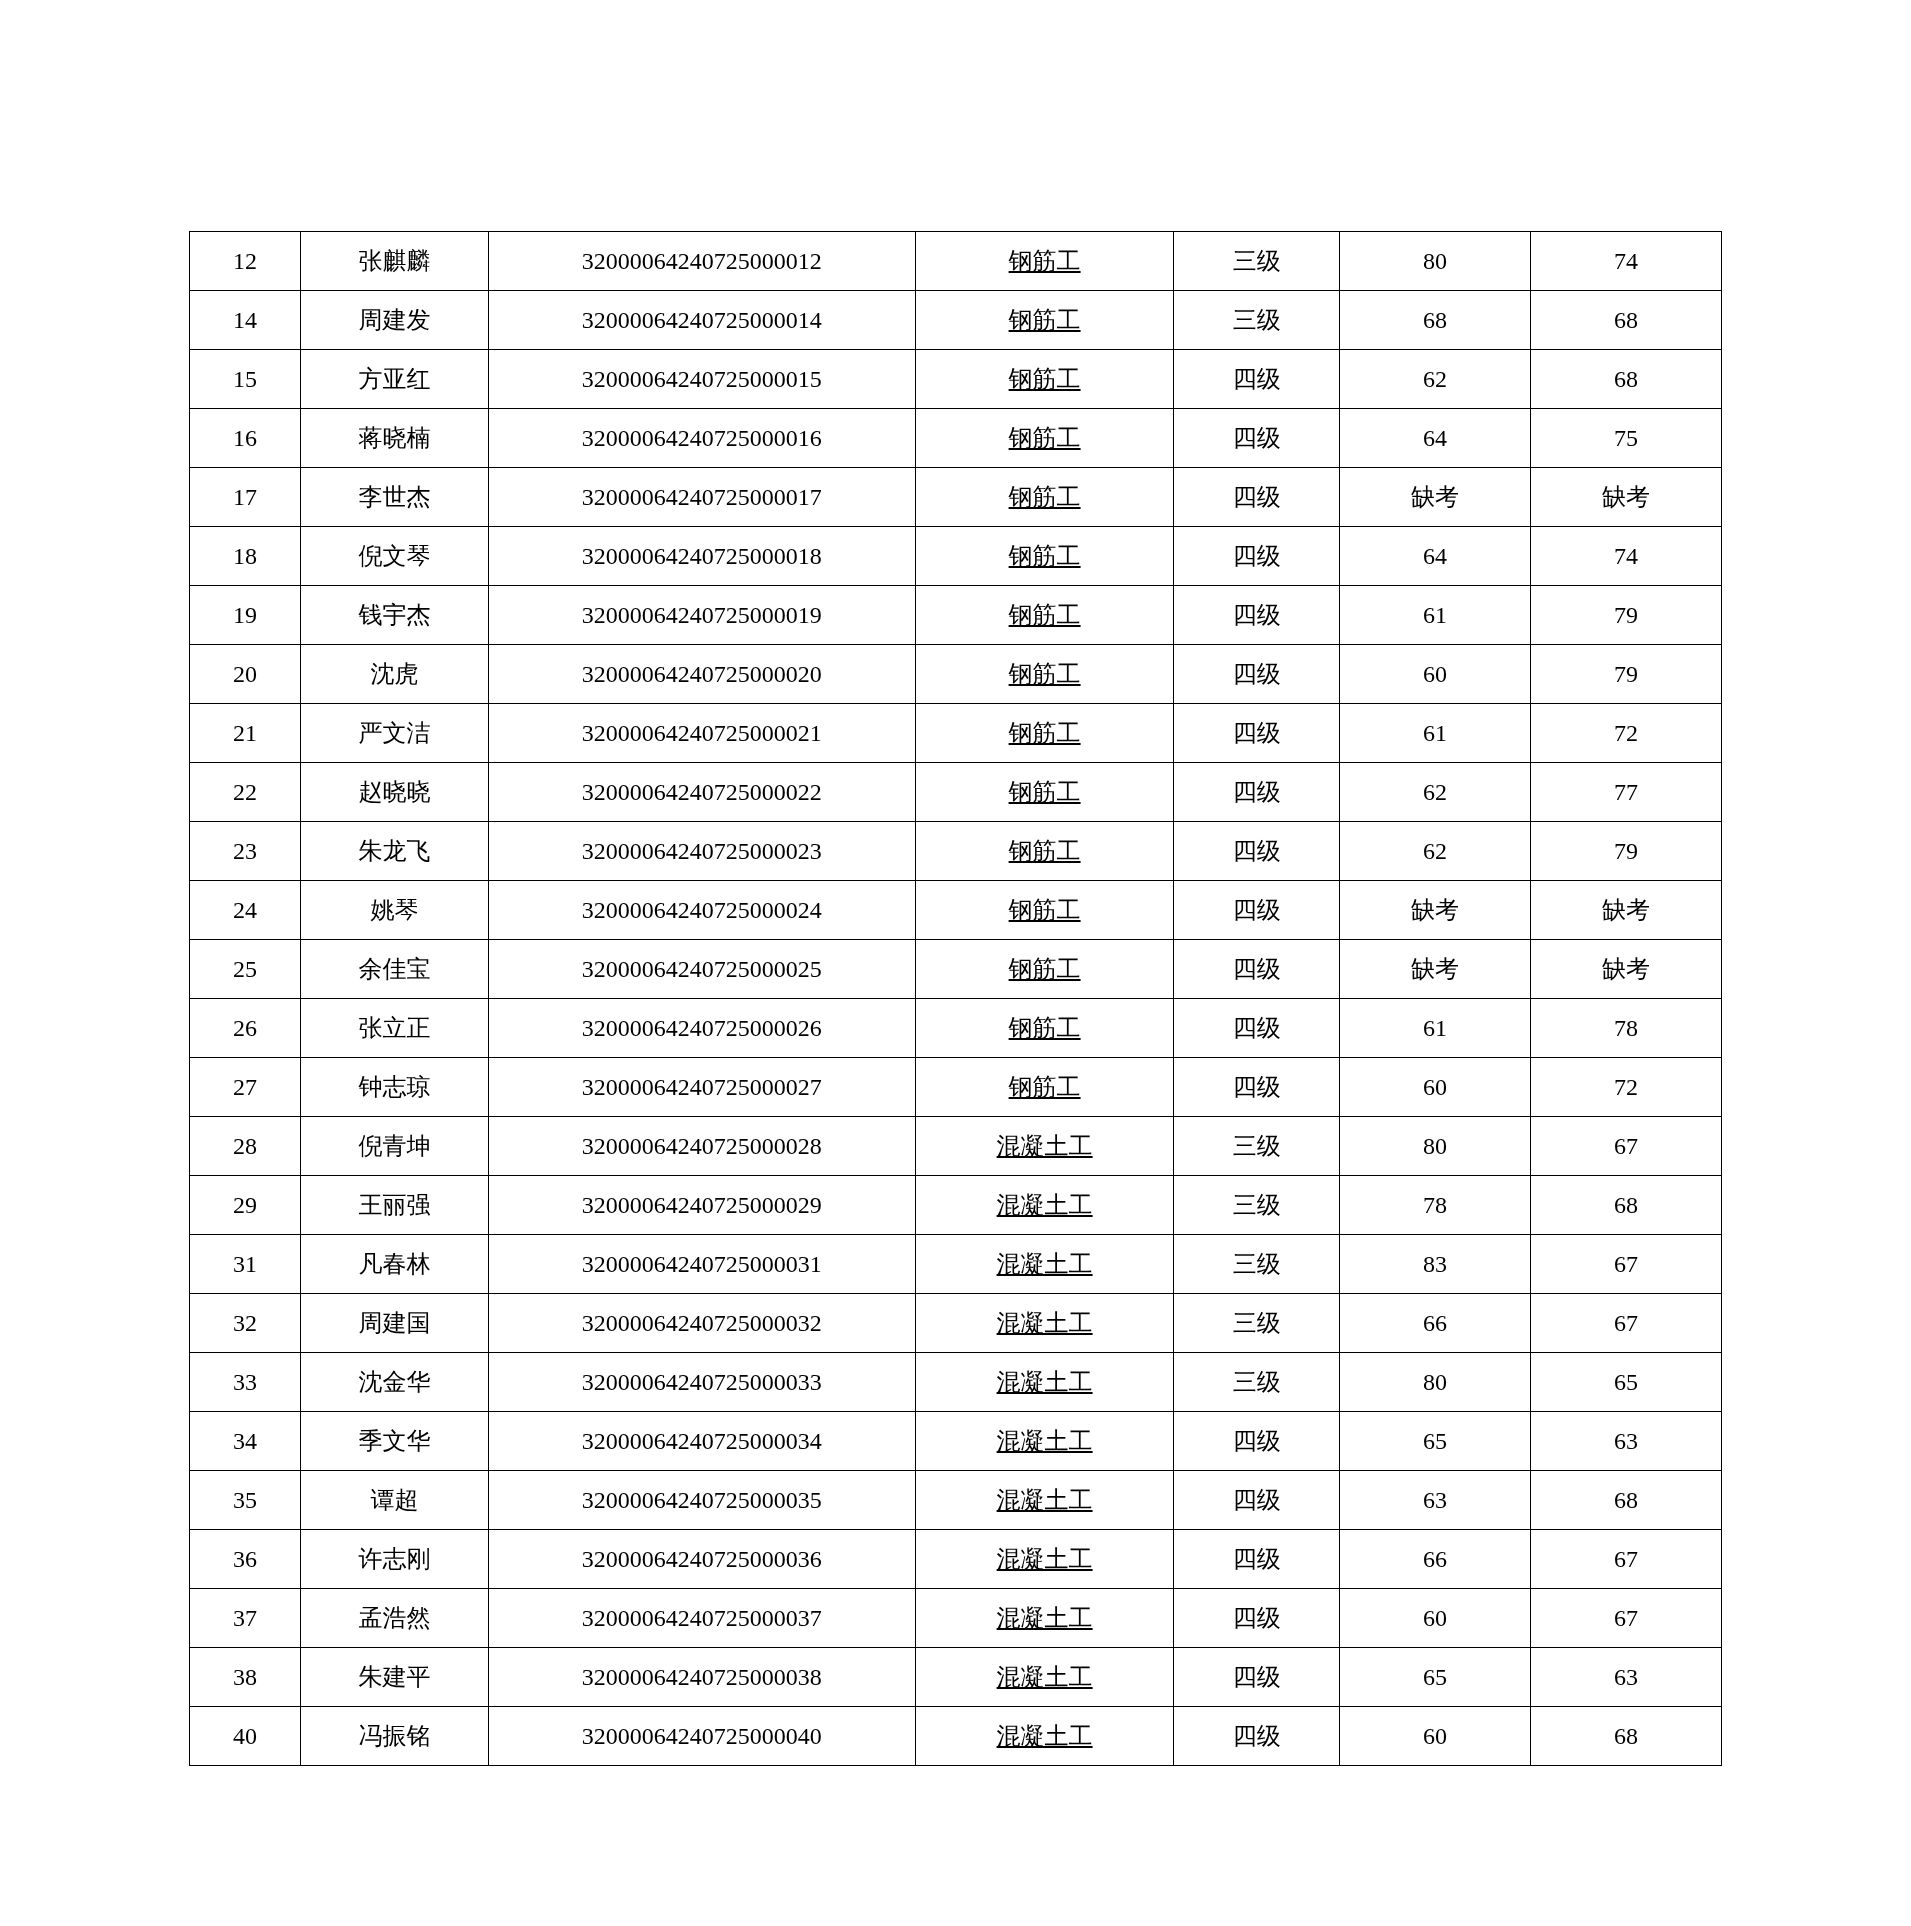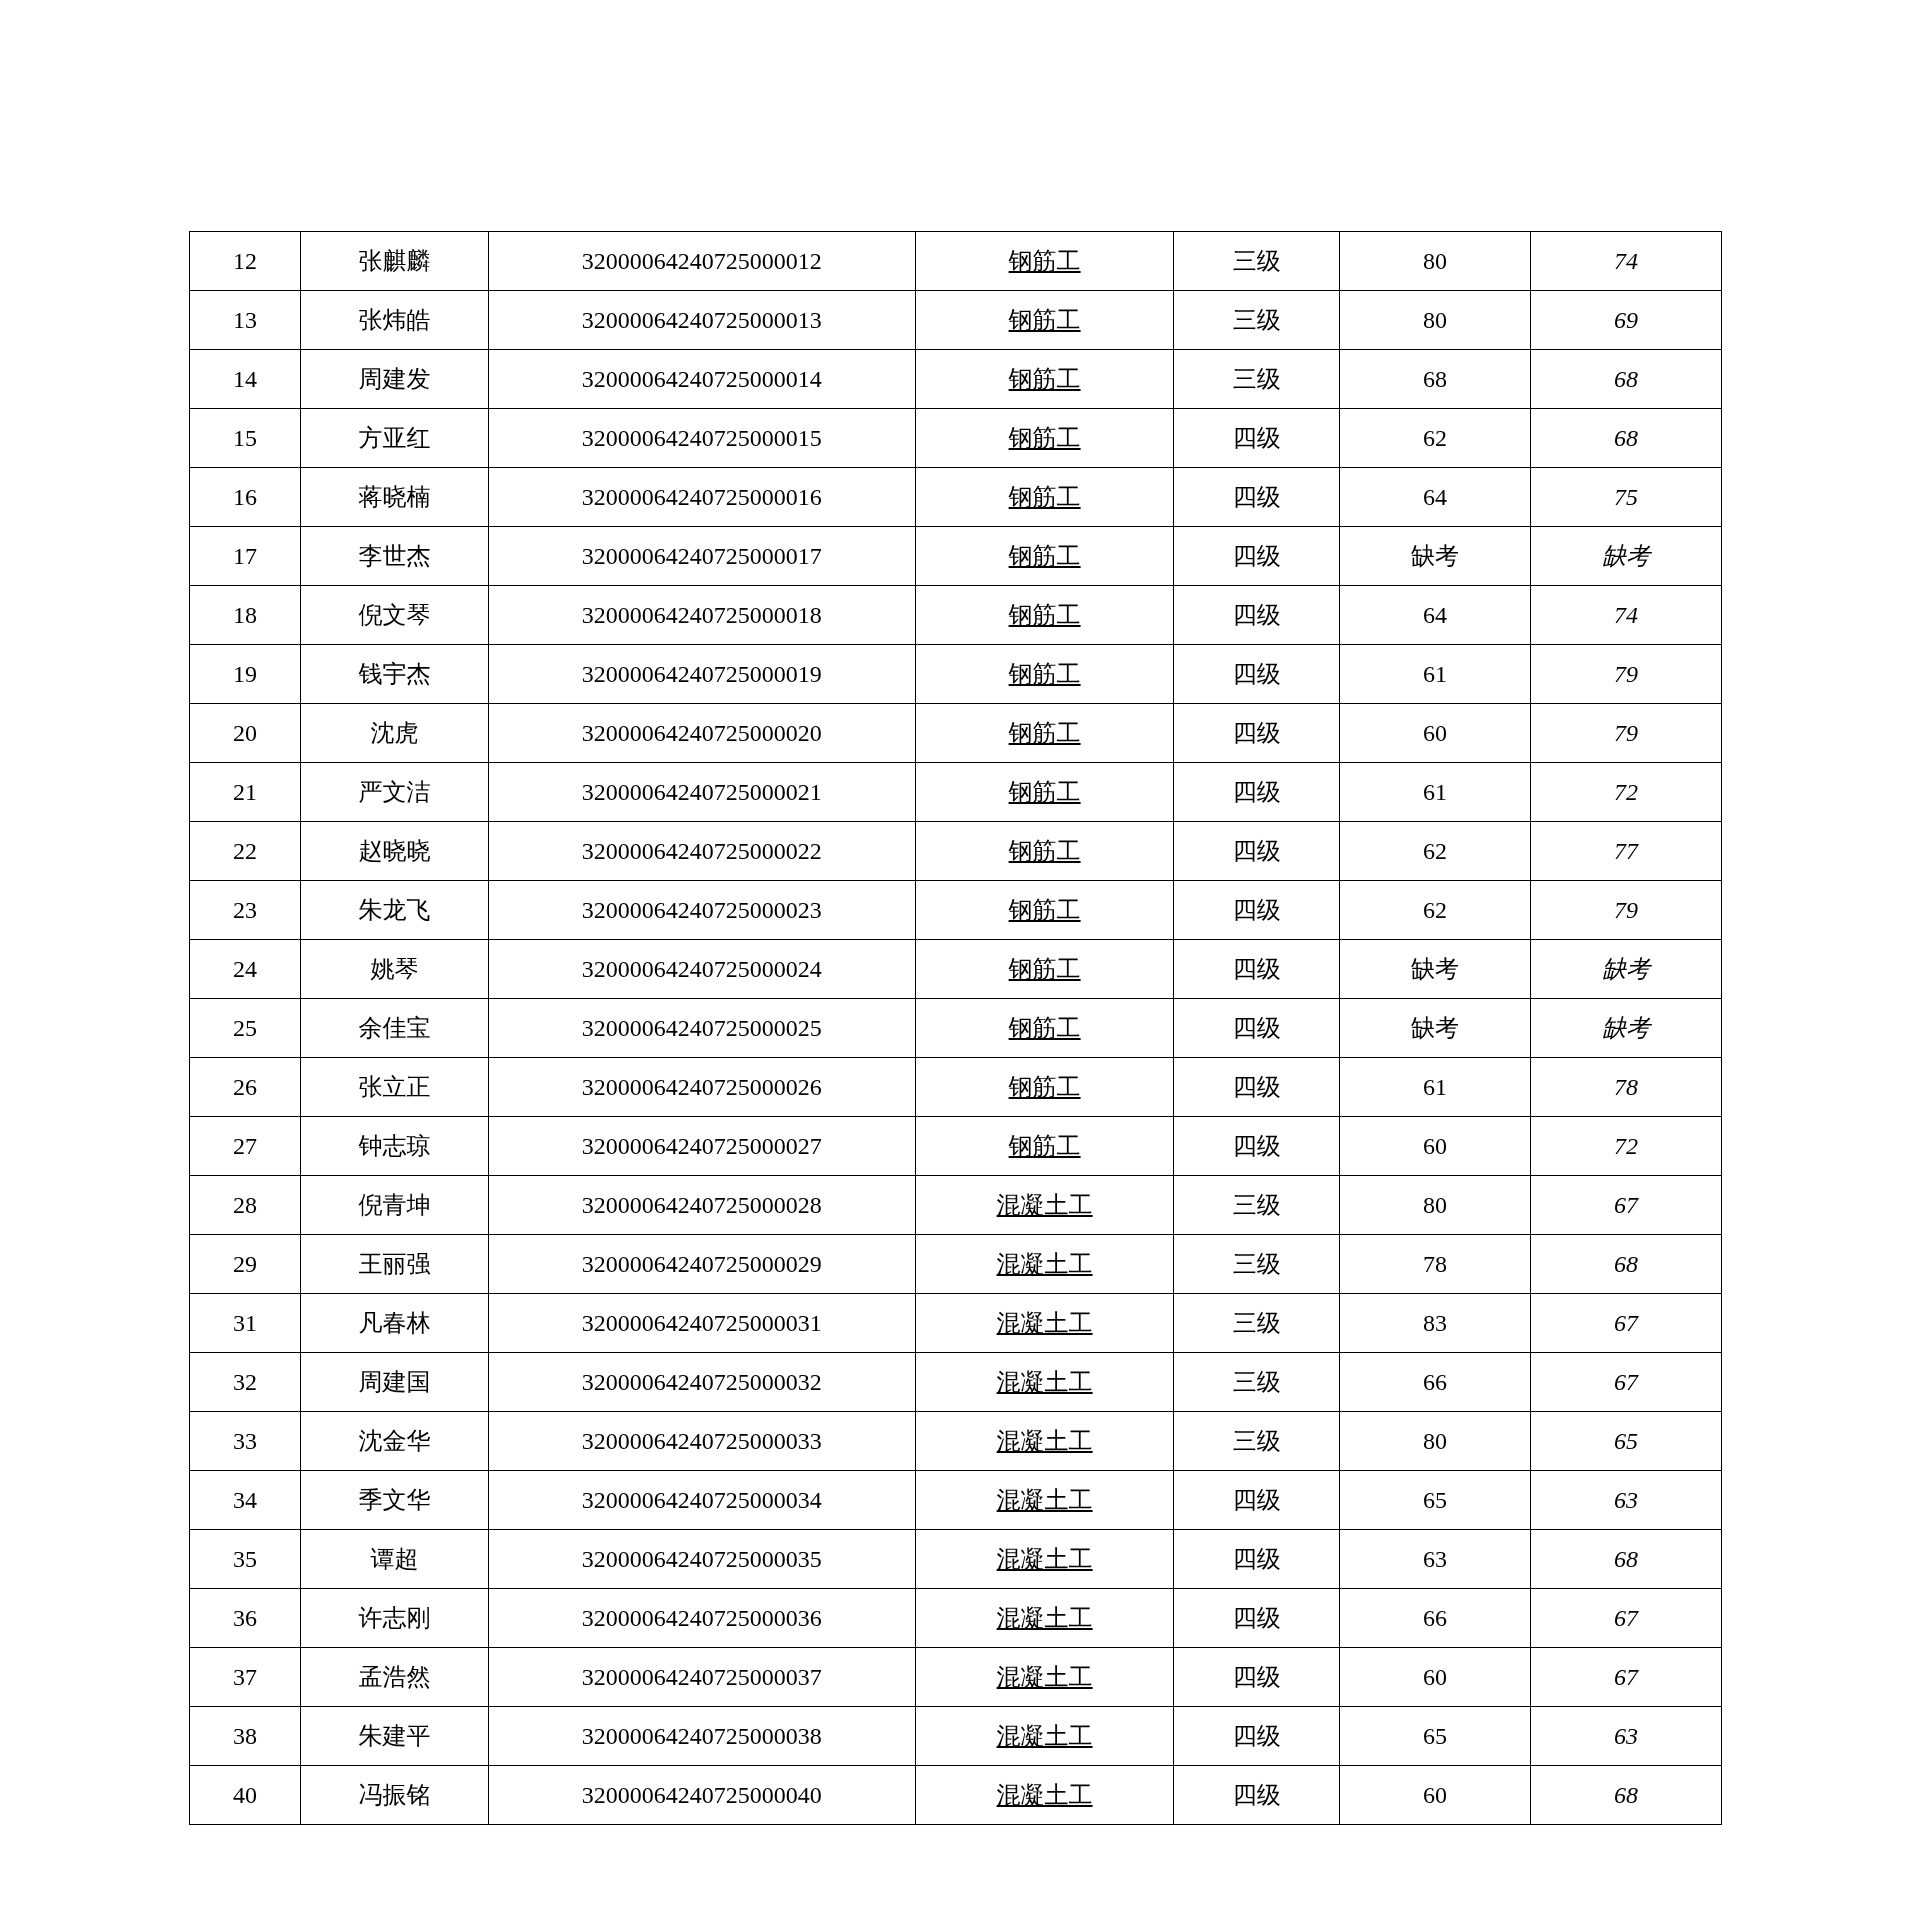--- a/index.html
+++ b/index.html
@@ -35,21 +35,21 @@
     line-height: 1.1;
     padding: 0 2.3px;
     font-family: "Liberation Serif", "DejaVu Serif", serif;
   }
   td.c-index   { width: 96px; }
   td.c-name    { width: 166px; }
   td.c-id      { width: 385px; margin-left: 32px; }
   td.c-trade   { width: 231px; text-decoration: underline; }
   td.c-level   { width: 146px; }
   td.c-score1  { width: 169px; }
-  td.c-score2  { width: 169px; font-style: italic; }
+  td.c-score2  { width: 169px; }
 
   td.c-id, td.c-index, td.c-score1, td.c-score2 {
     font-family: "Liberation Serif", "DejaVu Serif", serif;
     letter-spacing: 0px;
   }
   .cjk {
     font-family: "DejaVu Serif", "Liberation Serif", serif;
   }
 </style>
 </head>
@@ -61,29 +61,20 @@
         <tr>
           <td class="c-index">12</td>
           <td class="c-name cjk">张麒麟</td>
           <td class="c-id">32000064240725000012</td>
           <td class="c-trade cjk">钢筋工</td>
           <td class="c-level cjk">三级</td>
           <td class="c-score1 cjk">80</td>
           <td class="c-score2 cjk">74</td>
         </tr>
         <tr>
-          <td class="c-index">13</td>
-          <td class="c-name cjk">张炜皓</td>
-          <td class="c-id">32000064240725000013</td>
-          <td class="c-trade cjk">钢筋工</td>
-          <td class="c-level cjk">三级</td>
-          <td class="c-score1 cjk">80</td>
-          <td class="c-score2 cjk">69</td>
-        </tr>
-        <tr>
           <td class="c-index">14</td>
           <td class="c-name cjk">周建发</td>
           <td class="c-id">32000064240725000014</td>
           <td class="c-trade cjk">钢筋工</td>
           <td class="c-level cjk">三级</td>
           <td class="c-score1 cjk">68</td>
           <td class="c-score2 cjk">68</td>
         </tr>
         <tr>
           <td class="c-index">15</td>

